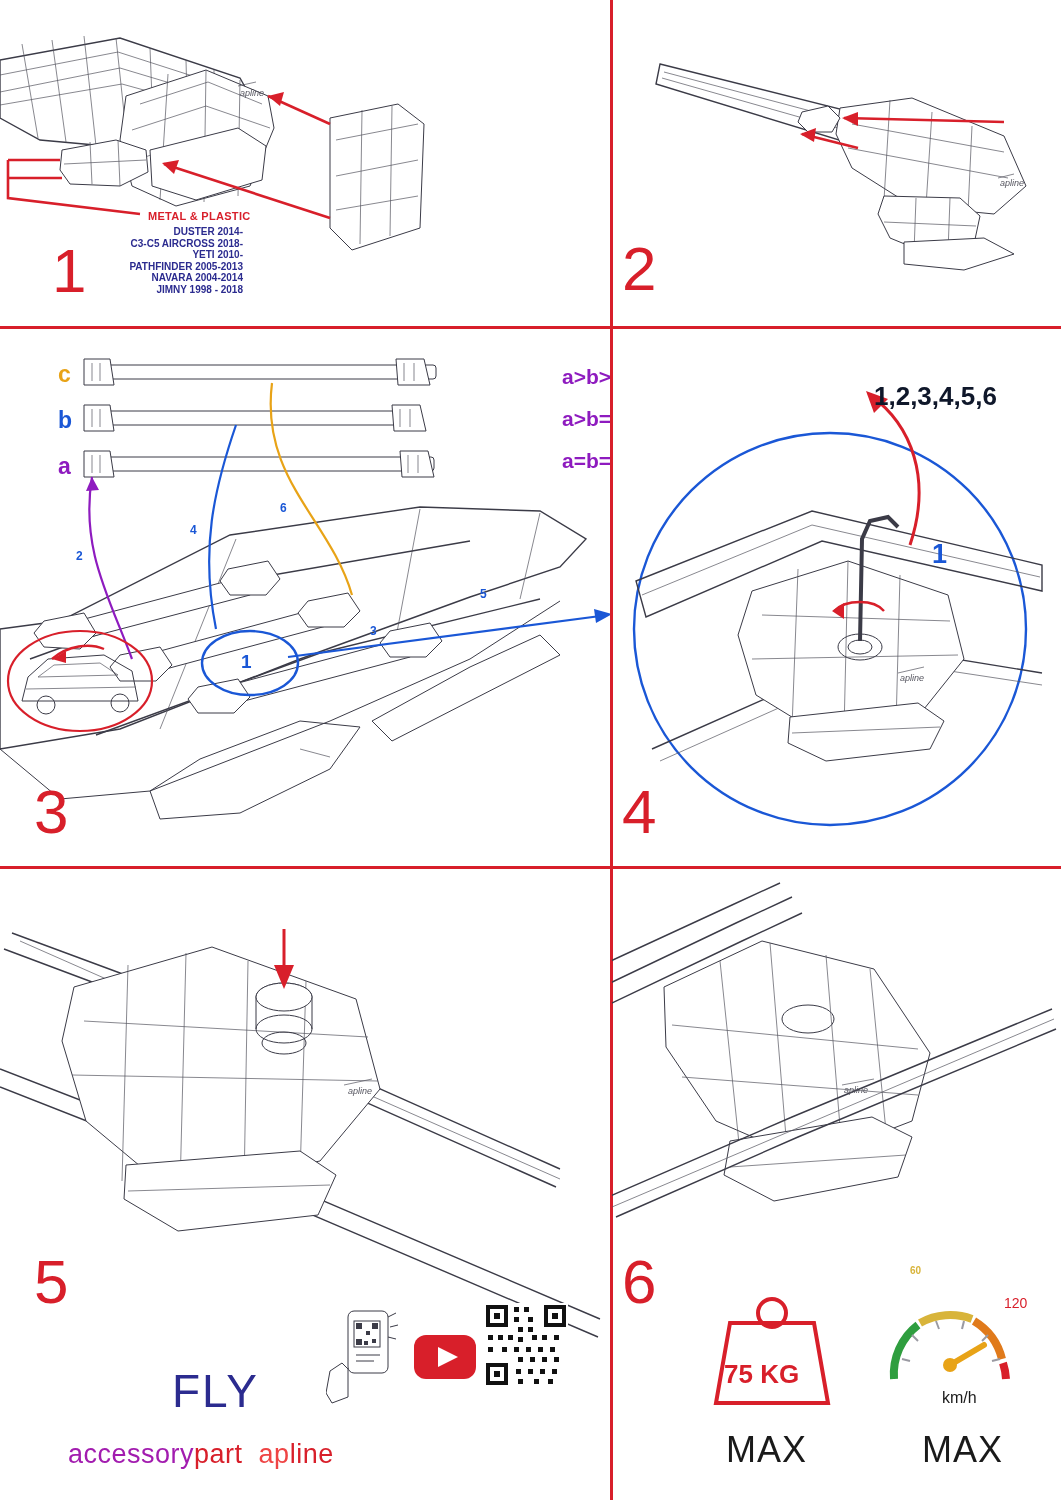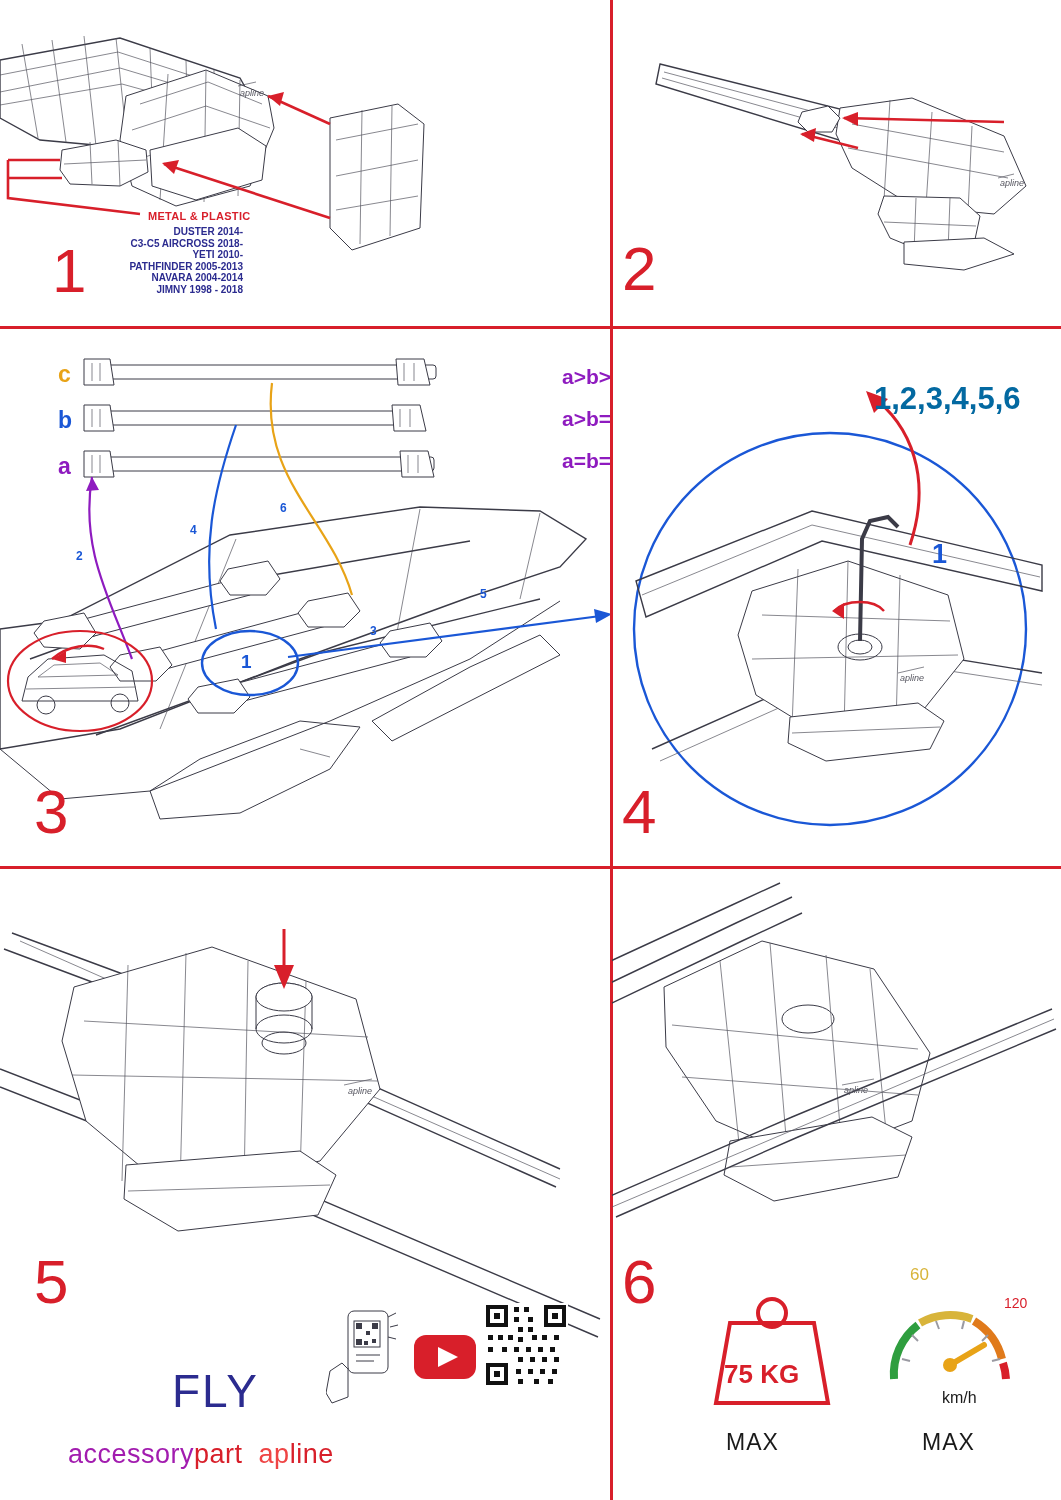--- a/index.html
+++ b/index.html
@@ -45,44 +45,44 @@
   }
 
   .abc-label{position:absolute;font-size:23px;font-weight:bold;}
   .abc-a{color:#8e1bbf;}
   .abc-b{color:#1a57d6;}
   .abc-c{color:#e8a317;}
 
   .cmp{position:absolute;font-size:21px;font-weight:bold;color:#8e1bbf;}
 
   .seq{
-    position:absolute;font-size:31px;font-weight:bold;color:#0369a1;
+    position:absolute;font-size:26px;font-weight:bold;color:#0f172a;
     letter-spacing:0px;
   }
 
   .callout{position:absolute;font-size:19px;font-weight:bold;color:#1a57d6;}
   .callout.big{font-size:27px;color:#1a57d6;}
   .tinynum{position:absolute;font-size:12px;color:#1a57d6;font-weight:bold;}
 
   
   .fly{
     position:absolute;color:#2b2b8f;font-size:46px;letter-spacing:2px;
     font-family:"Liberation Sans", sans-serif;
   }
   .brandline{position:absolute;font-size:27px;letter-spacing:.5px;}
   .brandline .accessory{color:#a21caf;}
   .brandline .part{color:#d81f2a;}
   .brandline .ap{color:#ef4444;}
   .brandline .line{color:#d81f2a;}
 
   
-  .maxlabel{position:absolute;font-size:23px;color:#1a1a1a;letter-spacing:1px;}
+  .maxlabel{position:absolute;font-size:36px;color:#1a1a1a;letter-spacing:1px;}
   .kgtxt{position:absolute;color:#d81f2a;font-size:26px;font-weight:bold;}
   .kmh{position:absolute;color:#1a1a1a;font-size:16px;}
-  .spd-n{position:absolute;color:#d8b43a;font-size:17px;}
+  .spd-n{position:absolute;color:#d8b43a;font-size:10px;font-weight:bold;}
   .spd-n2{position:absolute;color:#d81f2a;font-size:14px;}
 
   .lbl-ap{position:absolute;font-size:9px;color:#55555f;font-style:italic;}
 </style>
 </head>
 <body>
 
 <div class="sheet">
 
   <div class="hrule" style="top:326px;"></div>

